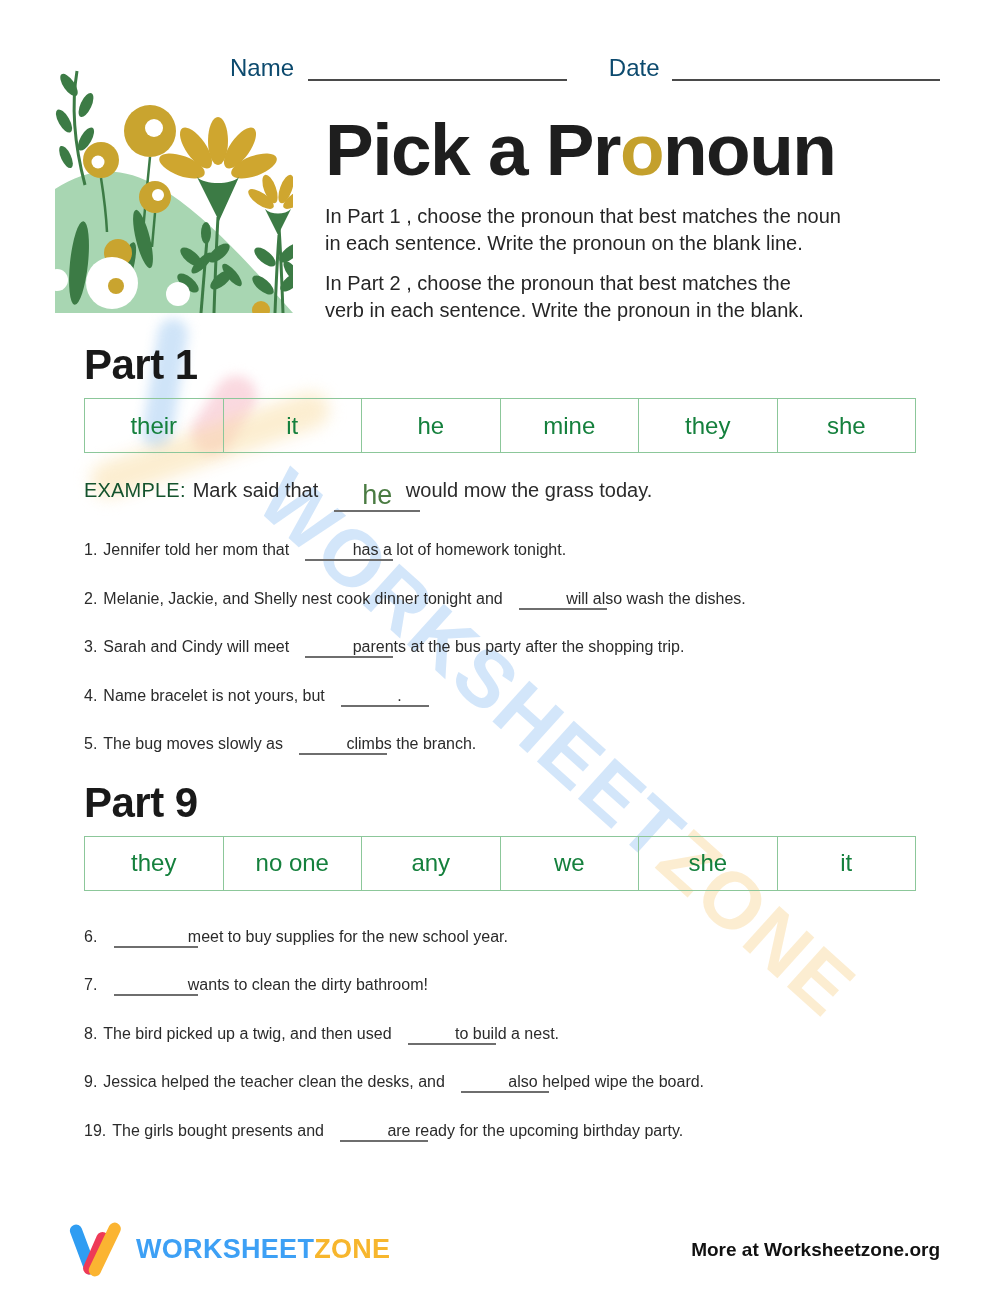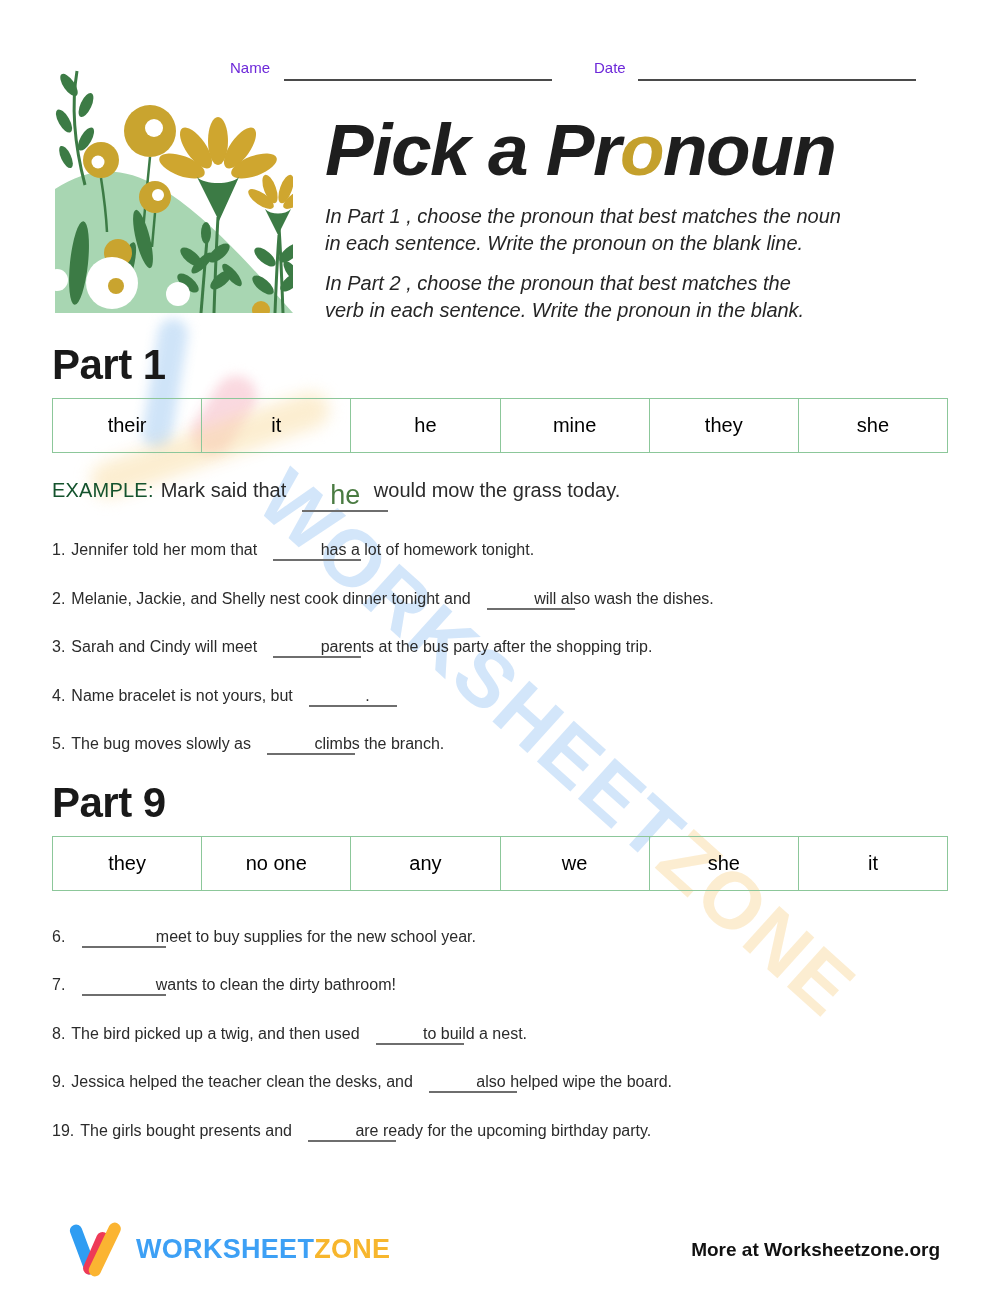--- a/index.html
+++ b/index.html
@@ -25,42 +25,42 @@
     transform: rotate(42deg); transform-origin: 0 0;
     font-size: 80px; font-weight: bold; letter-spacing: 2px; white-space: nowrap;
   }
   .wm-text .wm-blue   { color: rgba(168,206,245,0.5); }
   .wm-text .wm-orange { color: rgba(248,212,146,0.42); }
 
   
   .sheet { position:relative; z-index:1; }
 
   
-  .header { display:flex; align-items:flex-end; padding: 55px 60px 0 230px; font-size:15px; color:#6d28d9; }
+  .header { display:flex; align-items:flex-end; padding: 55px 60px 0 230px; font-size:24px; color:#0c4a6e; }
   .header .label { line-height:26px; }
   .hline { border-bottom: 2px solid #4a4a4a; height: 24px; }
   .name-line { width: 268px; margin: 0 42px 0 14px; }
   .date-line { width: 278px; margin-left: 12px; }
 
   
   .illustration { position:absolute; left:55px; top:67px; width:238px; height:246px; }
 
   
-  .top-block { margin-left: 325px; padding-right: 82px; font-style: italic; }
+  .top-block { margin-left: 325px; padding-right: 82px; }
   .title { margin-top: 32px; font-size: 73px; font-weight: bold; letter-spacing: -1.5px; line-height: 1.02; color:#1e1e1e; }
   .title .accent { color: #c4a02c; }
   .intro-p { margin-top: 16px; font-size: 20px; line-height: 26.5px; white-space: pre-line; color:#262626; }
   .intro-p + .intro-p { margin-top: 14px; }
 
   
-  .content { padding: 0 52px; }
+  .content { padding: 0 84px; }
   .part-heading { margin-top: 19px; font-size: 42px; font-weight: bold; letter-spacing: -0.5px; line-height: 46px; color:#191919; }
 
   .word-bank { display:flex; height:55px; margin-top:10px; border:1.5px solid #8cc79a; background:transparent; }
-  .word-bank .cell { flex:1; display:flex; align-items:center; justify-content:center; font-size:20px; color:#000000; border-left:1.5px solid #8cc79a; }
+  .word-bank .cell { flex:1; display:flex; align-items:center; justify-content:center; font-size:24px; color:#15803d; border-left:1.5px solid #8cc79a; }
   .word-bank .cell:first-child { border-left:none; }
 
   .example-row { margin-top: 26px; font-size: 20px; height: 32px; }
   .example-label { color:#14532d; margin-right: 7px; letter-spacing: 0.2px; }
   .sentences { margin-top: 26px; }
   .sentence { font-size: 16px; line-height: 24px; margin-bottom: 23.5px; }
   .sentence .num { margin-right: 6px; }
   .blank {
     display:inline-block; width:88px; height:24px;
     border-bottom:2px solid #6e6e6e;

